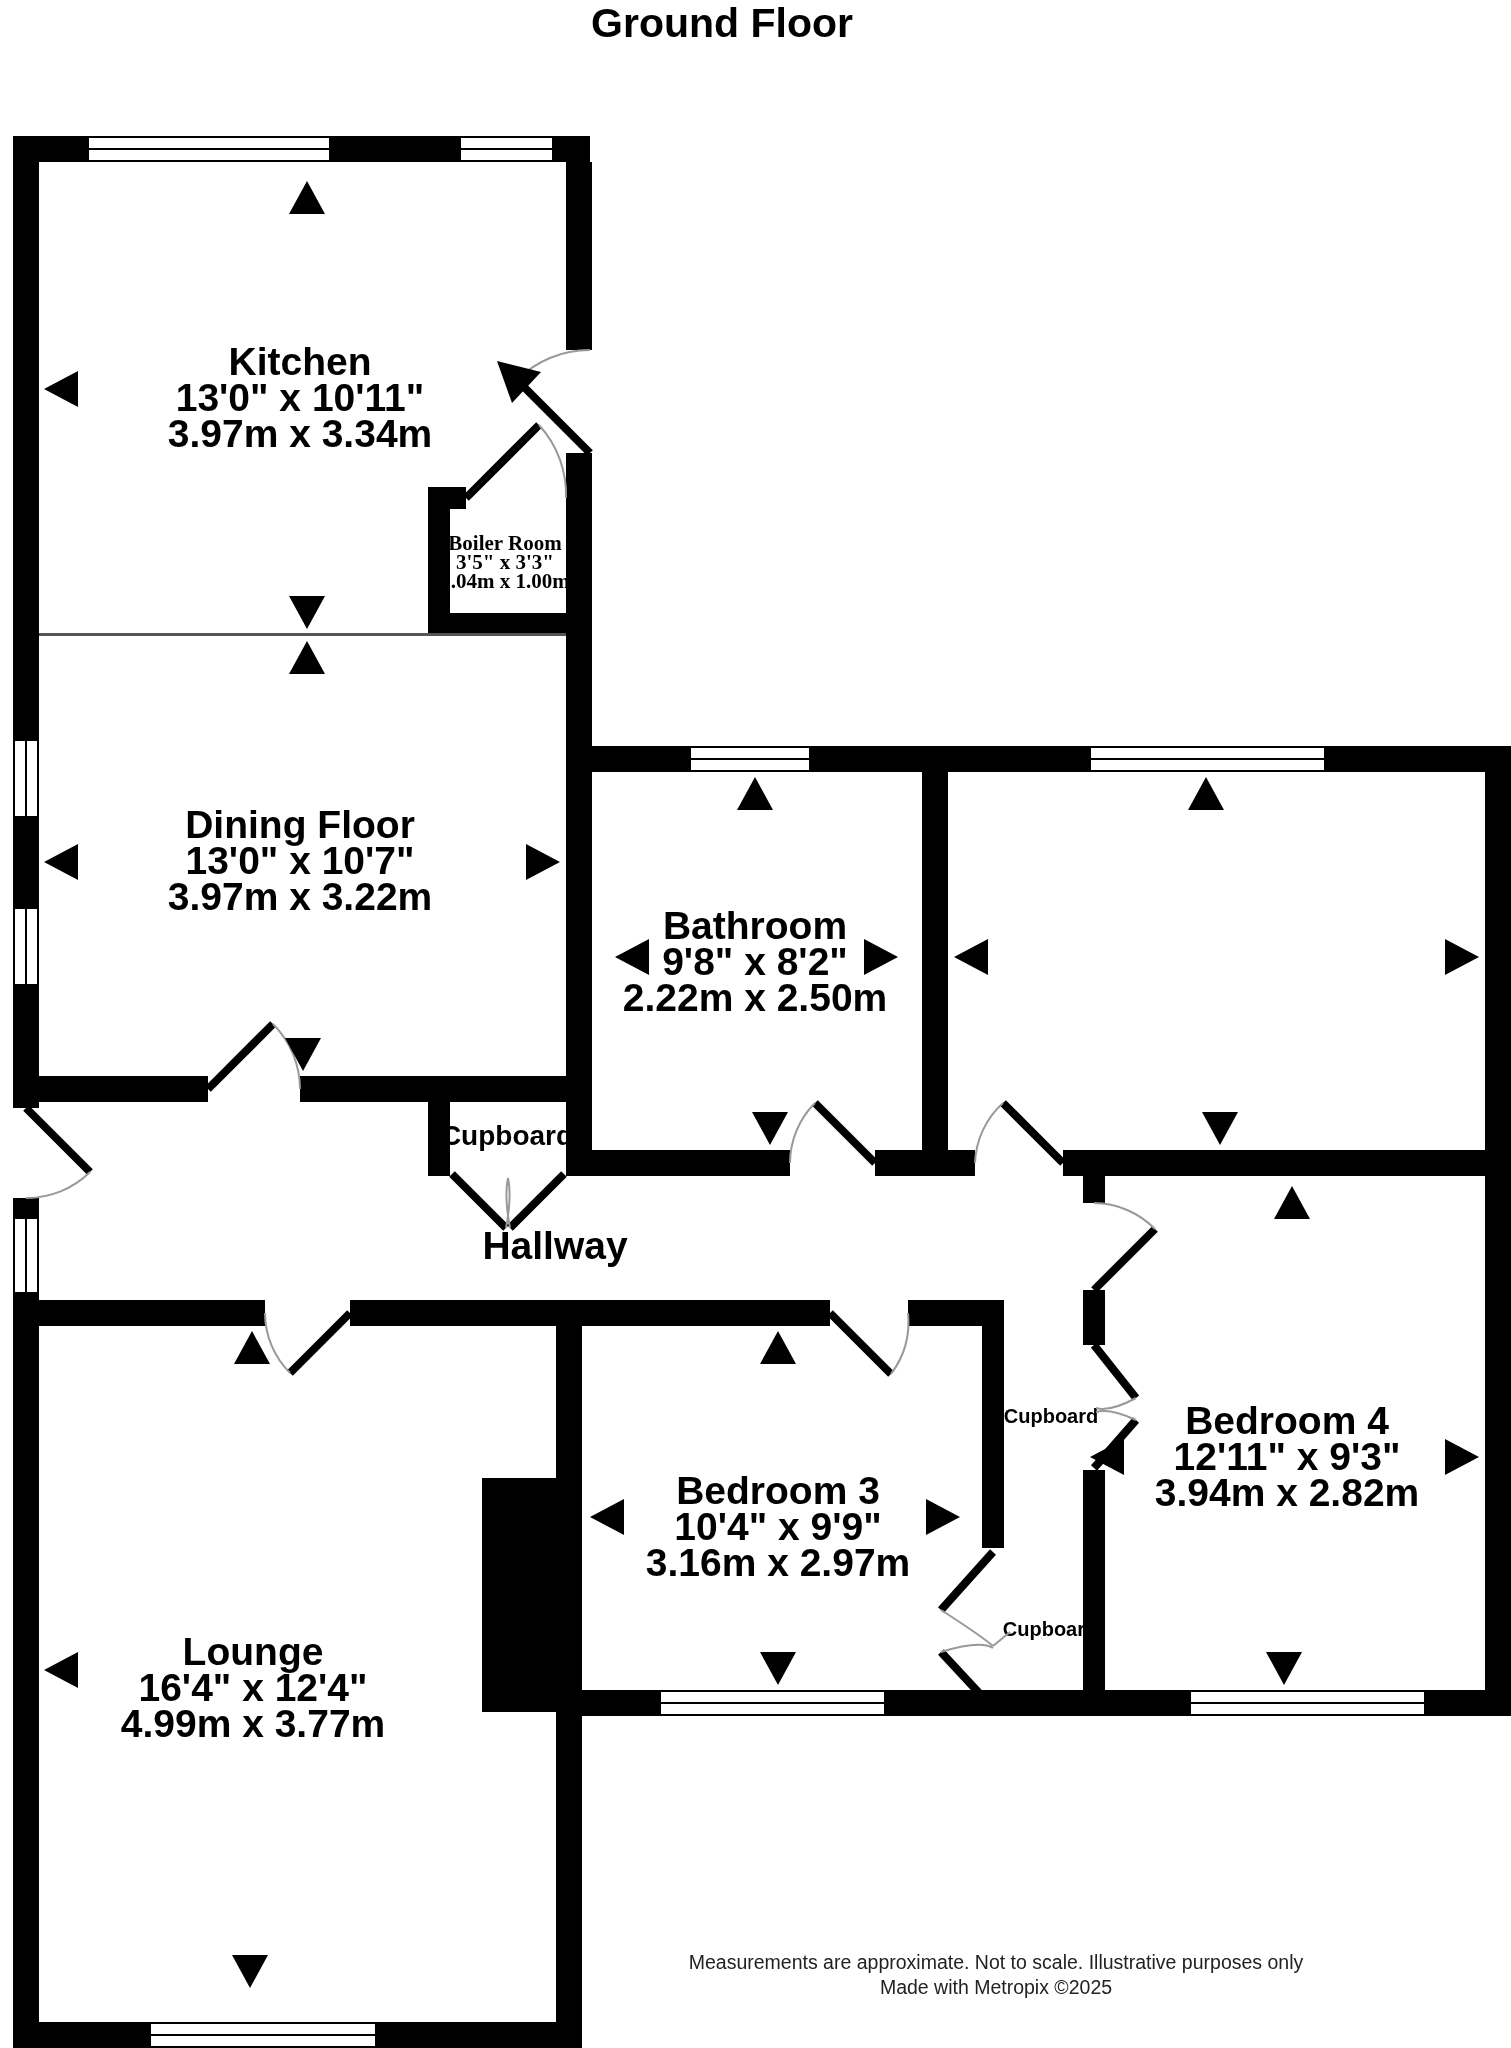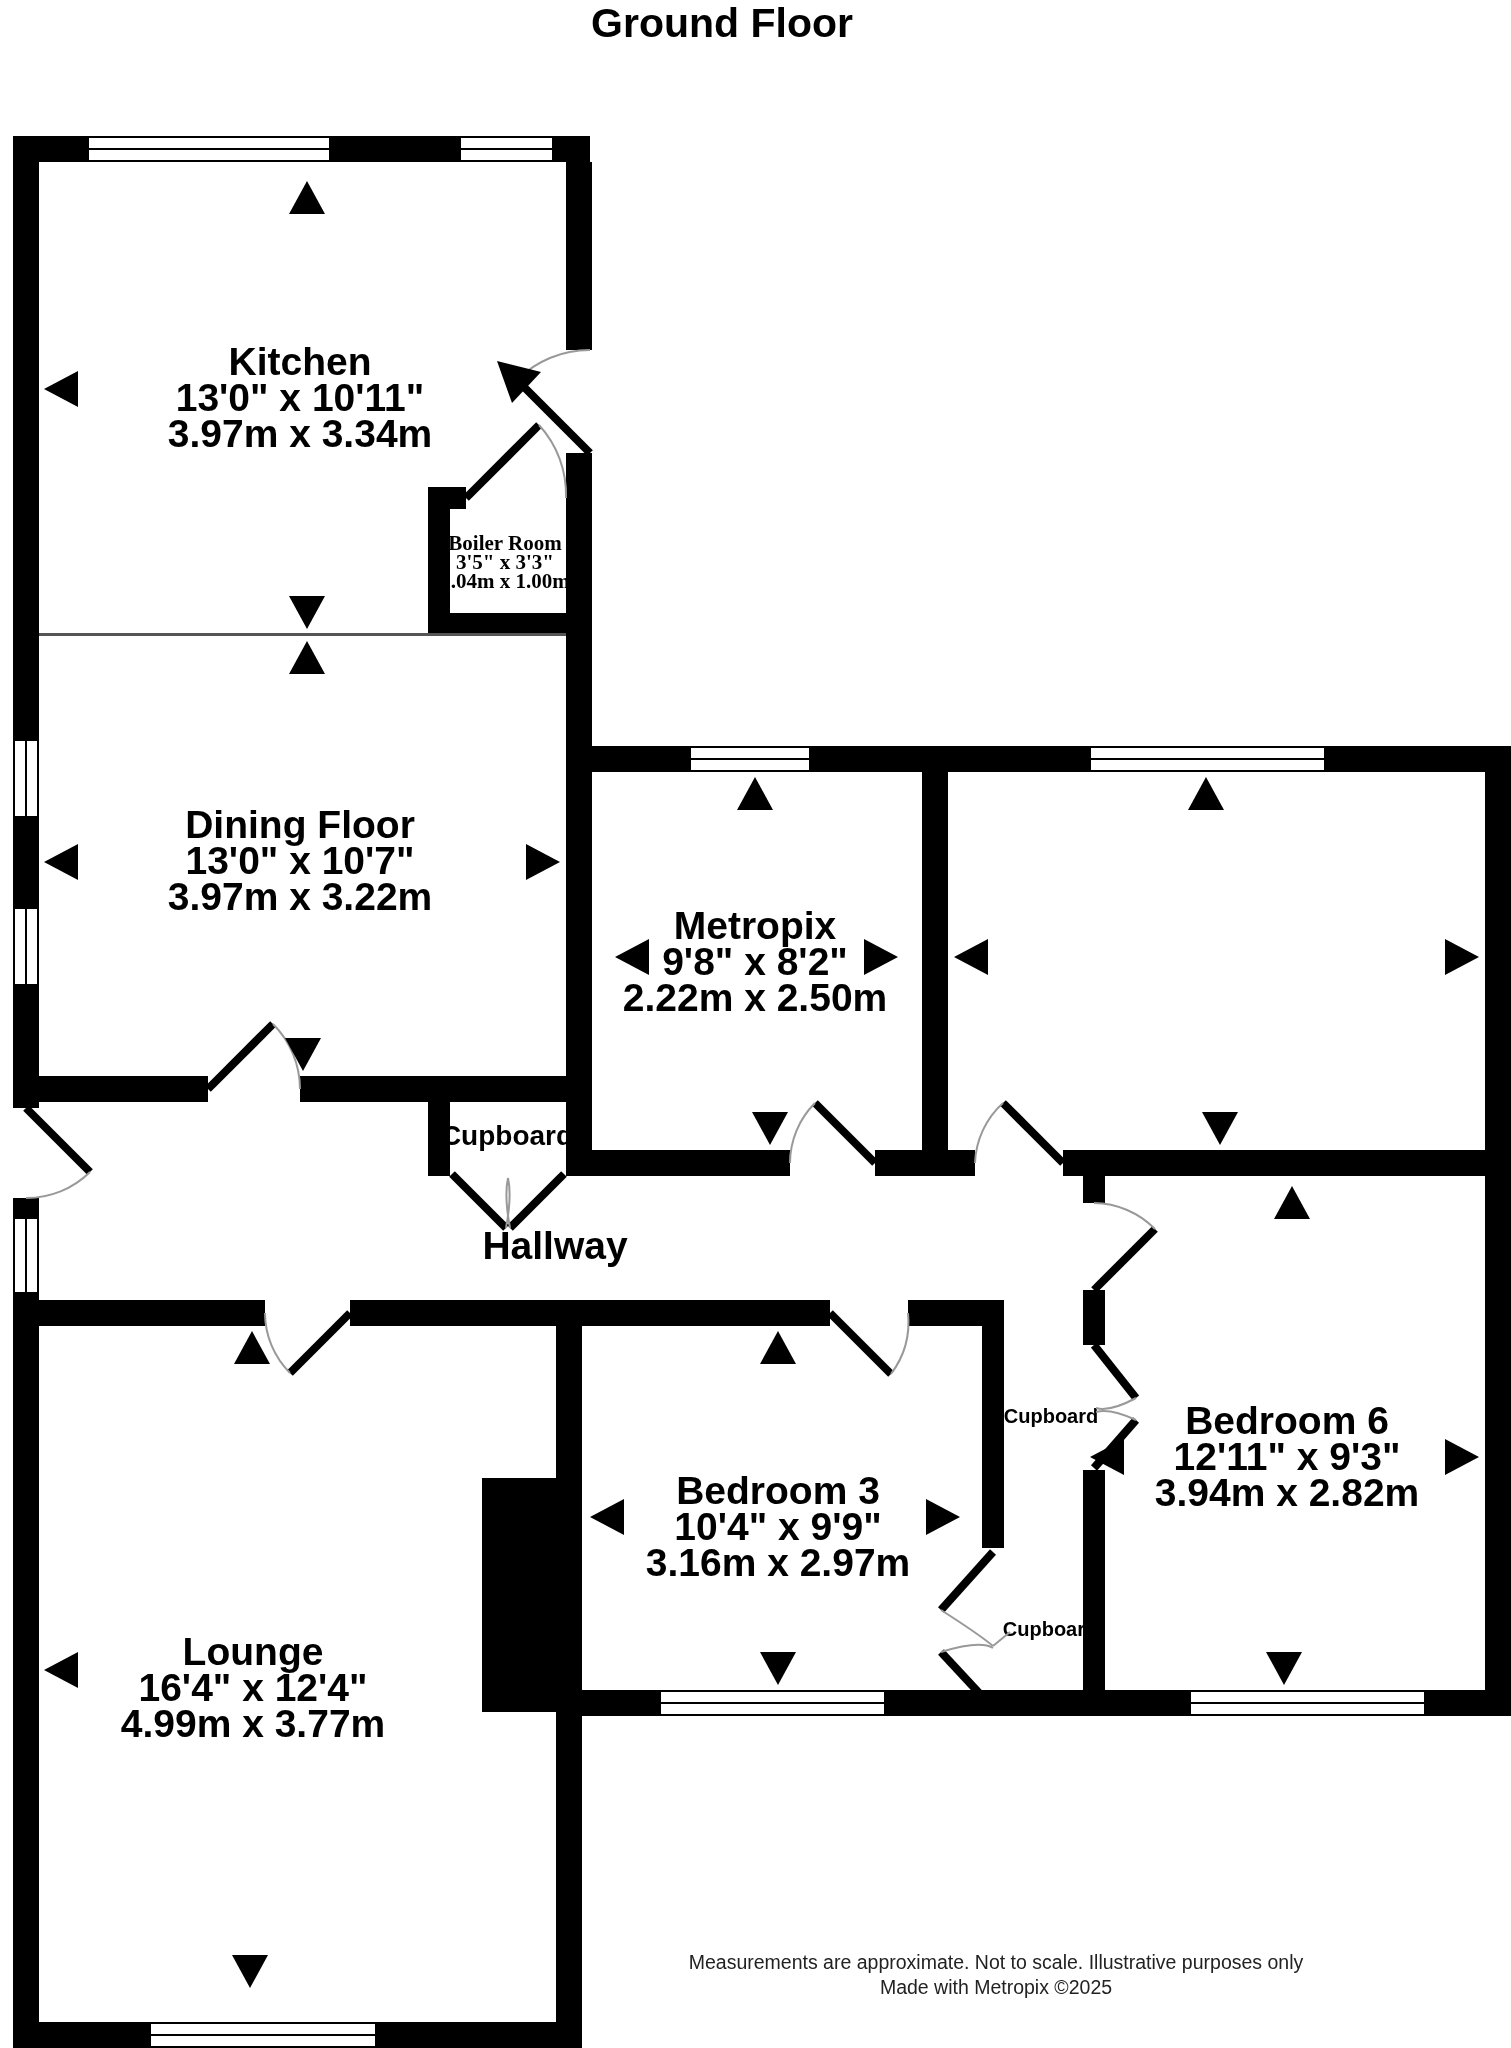--- a/index.html
+++ b/index.html
@@ -44,40 +44,40 @@
       <div>1.04m  x 1.00m</div>
     </div>
 
     <div class="room-label" style="left:300px;top:861px">
       <div>Dining Floor</div>
       <div>13'0"  x 10'7"</div>
       <div>3.97m  x 3.22m</div>
     </div>
 
     <div class="room-label" style="left:755px;top:962px">
-      <div>Metropix</div>
+      <div>Bathroom</div>
       <div>9'8"  x 8'2"</div>
       <div>2.22m  x 2.50m</div>
     </div>
 
 
     <div class="room-label cup-lg" style="left:507px;top:1136px">
       <div>Cupboard</div>
     </div>
 
     <div class="room-label" style="left:555px;top:1246px">
       <div>Hallway</div>
     </div>
 
     <div class="room-label cup" style="left:1051px;top:1416px">
       <div>Cupboard</div>
     </div>
 
     <div class="room-label" style="left:1287px;top:1457px">
-      <div>Bedroom 6</div>
+      <div>Bedroom 4</div>
       <div>12'11"  x 9'3"</div>
       <div>3.94m  x 2.82m</div>
     </div>
 
     <div class="room-label" style="left:778px;top:1527px">
       <div>Bedroom 3</div>
       <div>10'4"  x 9'9"</div>
       <div>3.16m  x 2.97m</div>
     </div>
 

